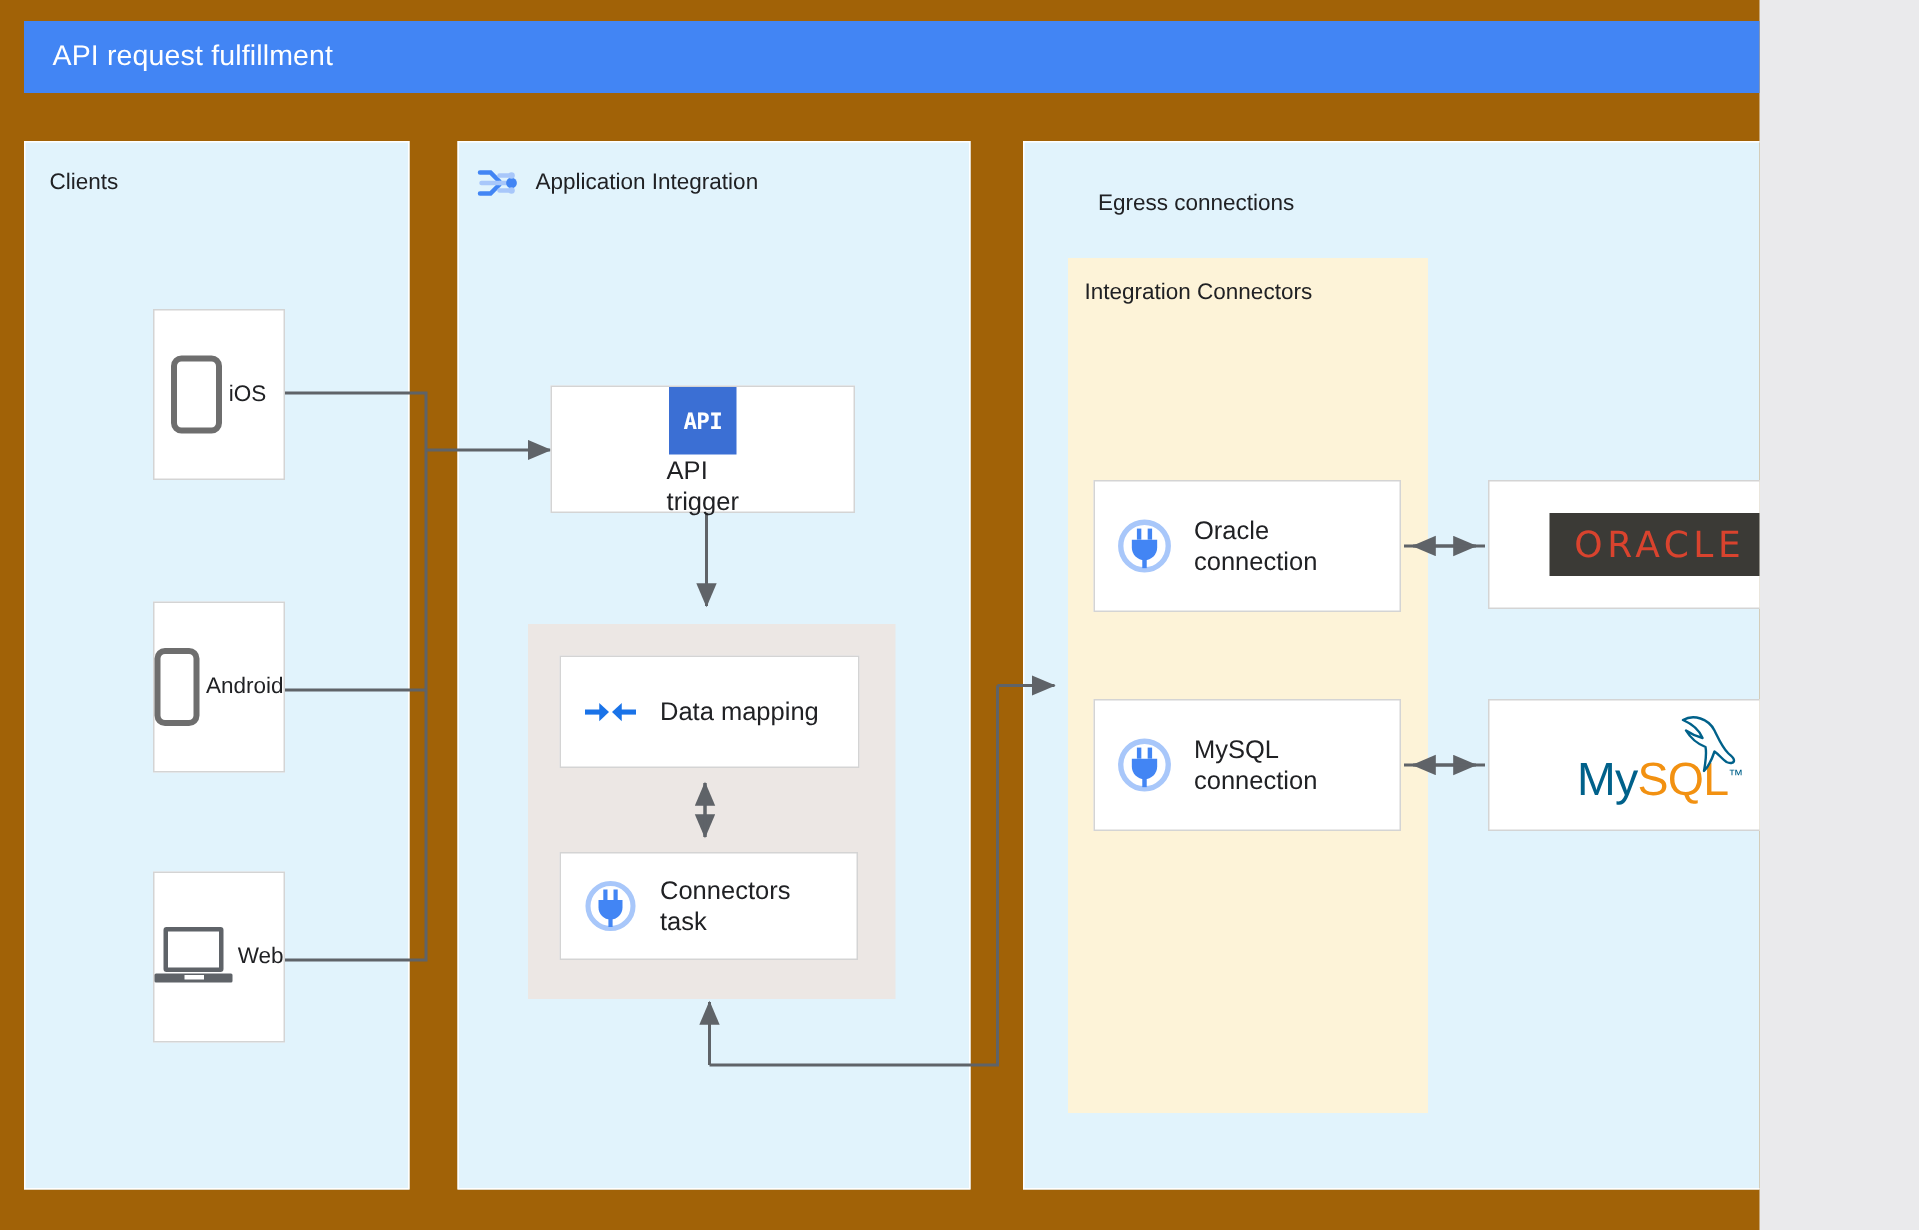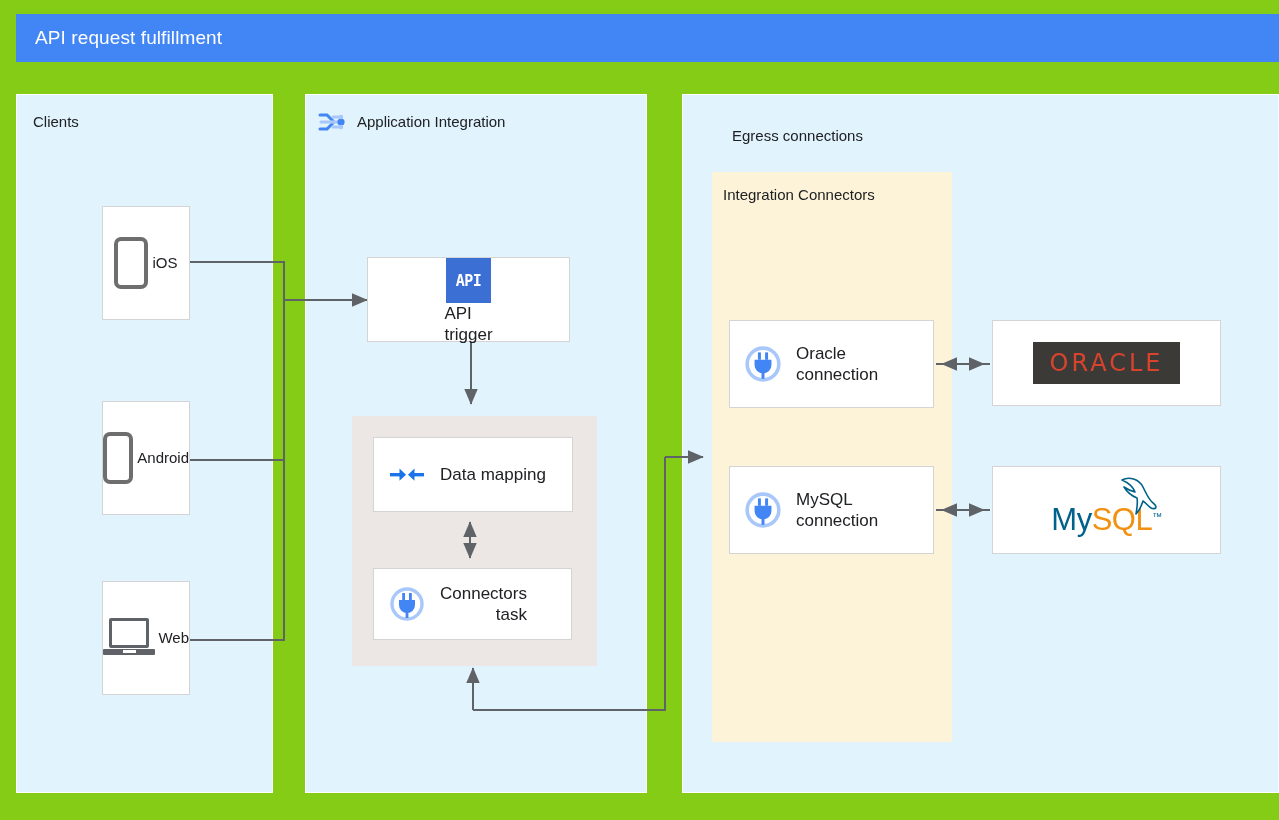--- a/index.html
+++ b/index.html
@@ -4,23 +4,23 @@
 <title>API request fulfillment</title>
 <style>
   html, body {
     margin: 0;
     padding: 0;
     background: #eaeaec;
     font-family: "Liberation Sans", sans-serif;
   }
   #canvas {
     position: relative;
-    width: 1279px;
+    width: 1173px;
     height: 820px;
-    background: #84cc16;
+    background: #a16207;
     overflow: hidden;
   }
 
   
   #title-bar {
     position: absolute;
     left: 16px;
     top: 14px;
     width: 1263px;
     height: 48px;
@@ -123,21 +123,21 @@
   .task-node { gap: 0; }
   .task-node .icon-slot {
     width: 66px;
     min-width: 66px;
     display: flex;
     align-items: center;
     justify-content: center;
   }
   #node-api-trigger   { left: 367px; top: 257px; width: 203px; height: 85px; flex-direction: column; }
   #node-data-mapping  { left: 373px; top: 437px; width: 200px; height: 75px; }
-  #node-connectors-task { left: 373px; top: 568px; width: 199px; height: 72px; text-align: right; }
+  #node-connectors-task { left: 373px; top: 568px; width: 199px; height: 72px; }
 
   #node-oracle-conn { left: 729px; top: 320px; width: 205px; height: 88px; }
   #node-mysql-conn  { left: 729px; top: 466px; width: 205px; height: 88px; }
 
   
   .logo-node {
     justify-content: center;
   }
   #node-oracle-logo { left: 992px; top: 320px; width: 229px; height: 86px; }
   #node-mysql-logo  { left: 992px; top: 466px; width: 229px; height: 88px; }

